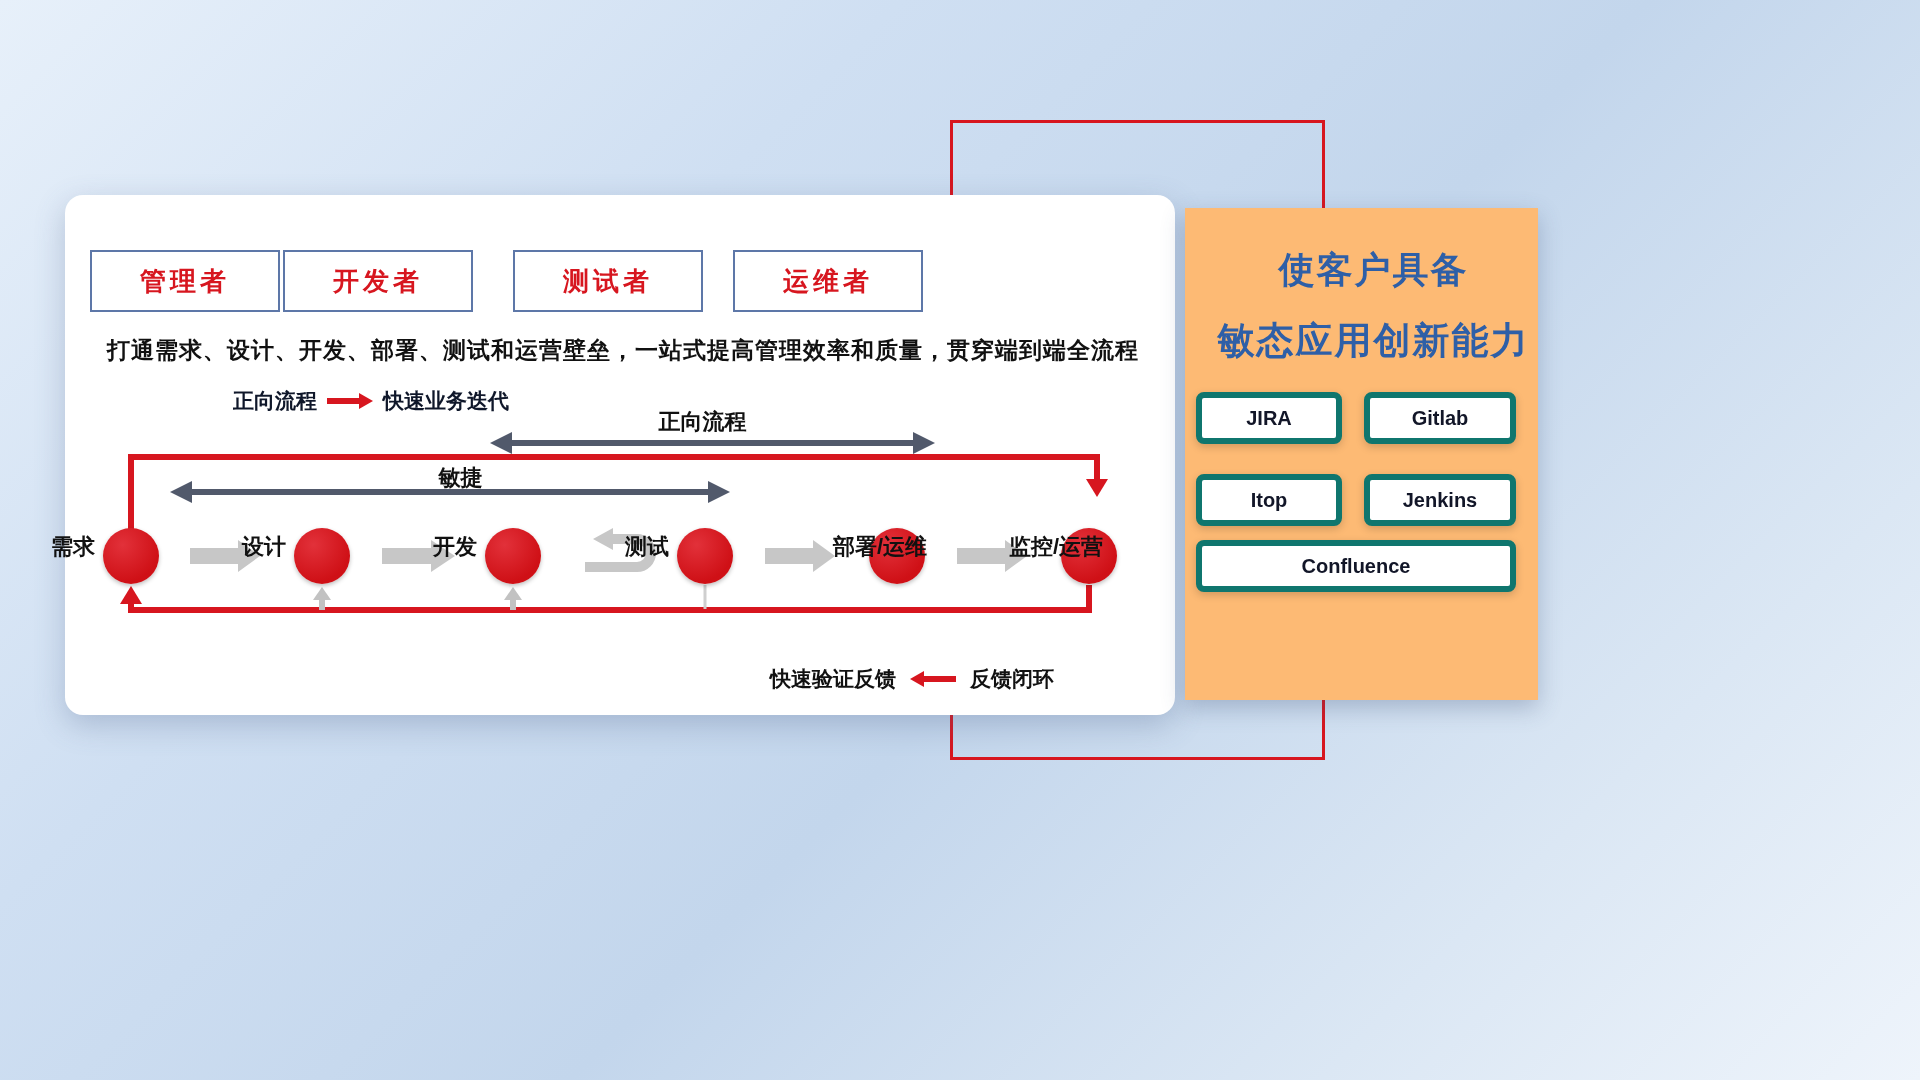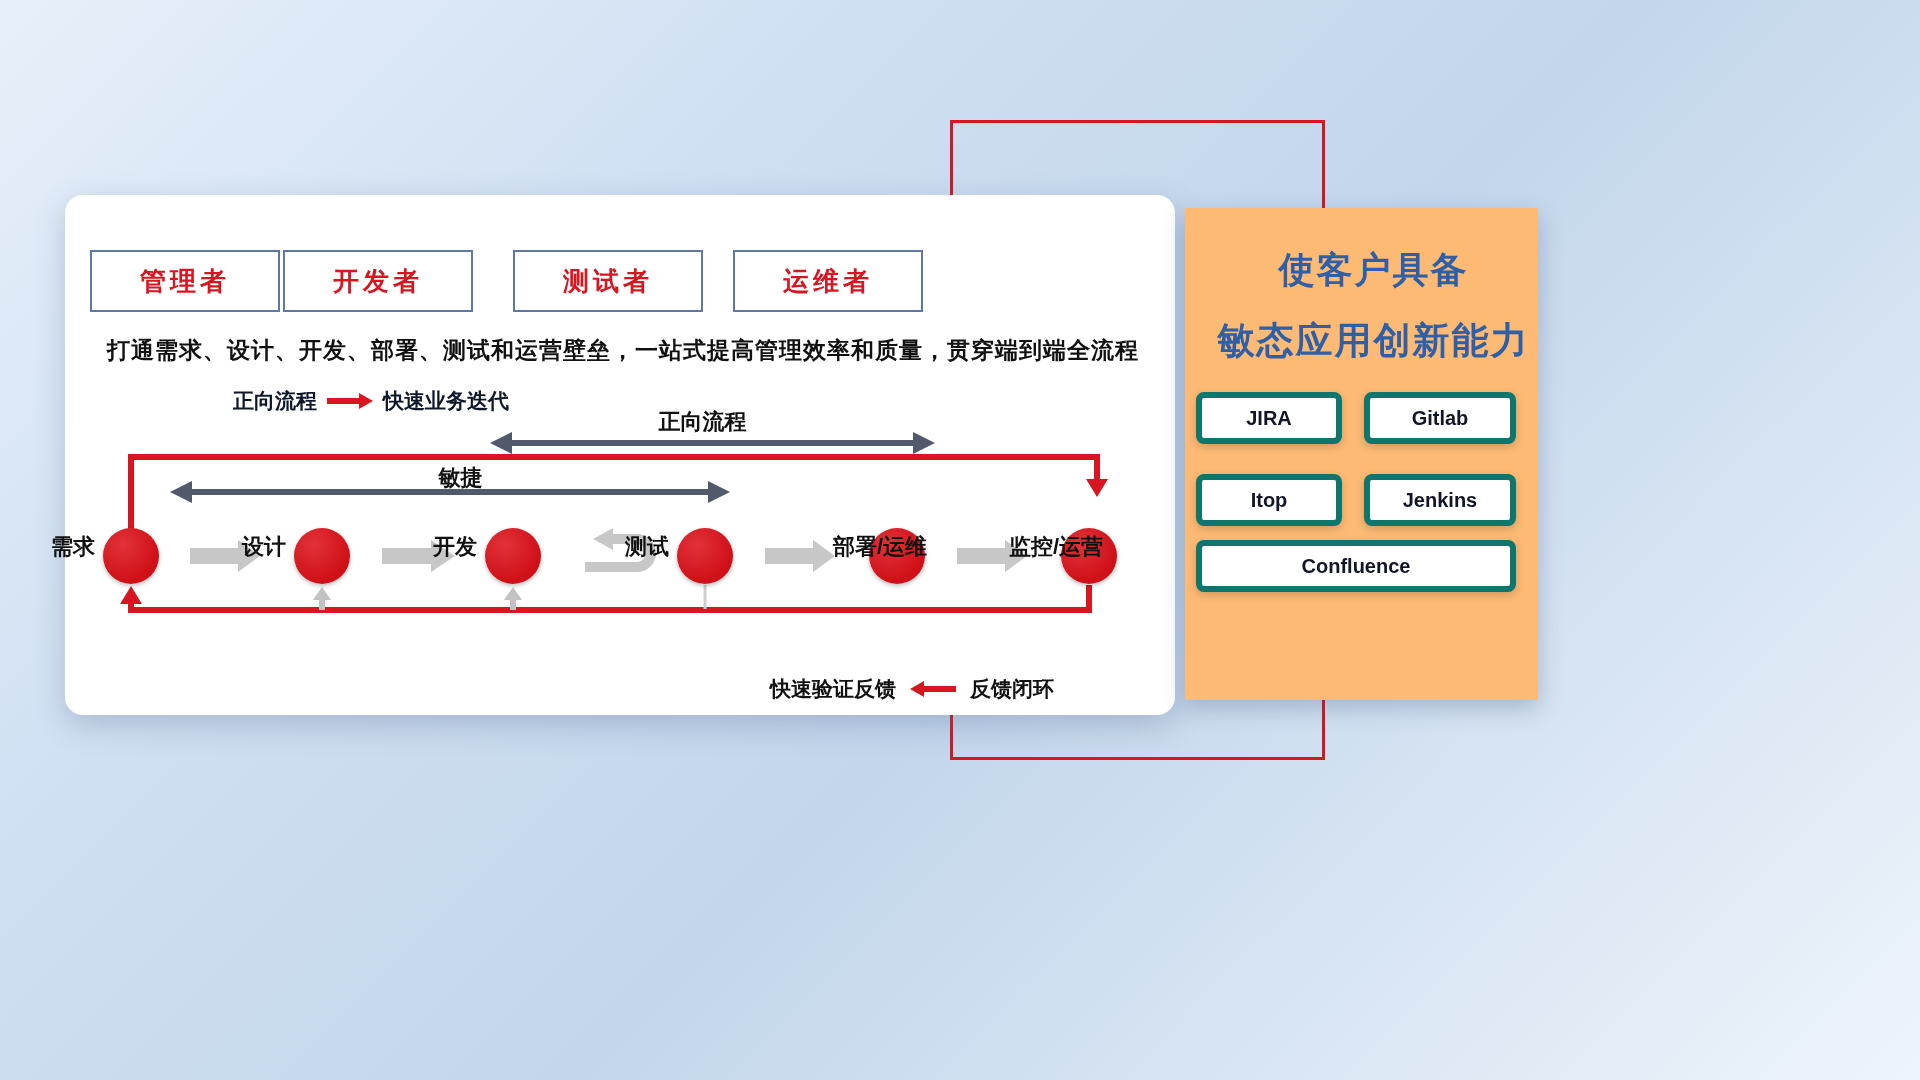--- a/index.html
+++ b/index.html
@@ -63,21 +63,21 @@
     background:radial-gradient(circle at 35% 30%, #e2313a, #cf1016 70%);
     box-shadow:0 2px 4px rgba(0,0,0,.25);
     z-index:4;
   }
   .node-label {
     position:absolute; top:303px; width:160px; text-align:left;
     font-size:22px; font-weight:bold; color:#111; z-index:5;margin-top:34px;
   }
 
   .legend-feedback {
-    position:absolute; left:705px; top:480px;
+    position:absolute; left:705px; top:470px;
     display:flex; align-items:center; gap:14px;
     font-size:21px; font-weight:bold; color:#111;
   }
 
   
   .panel {
     position:absolute; left:1185px; top:208px; width:353px; height:492px;
     background:#fdba74; z-index:3;
     box-shadow:0 8px 22px rgba(60,80,120,.30);
     padding-left:12px;

